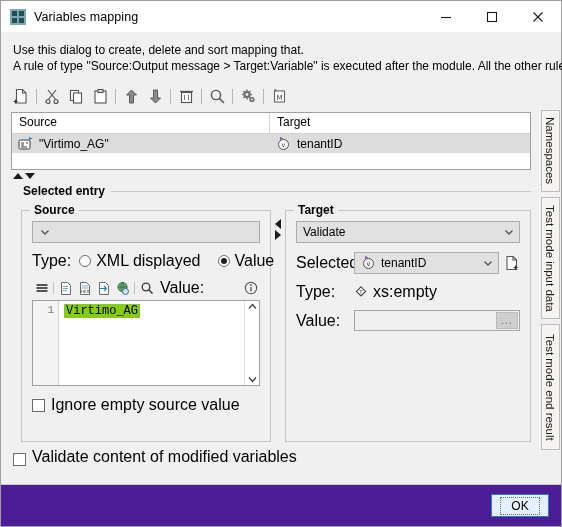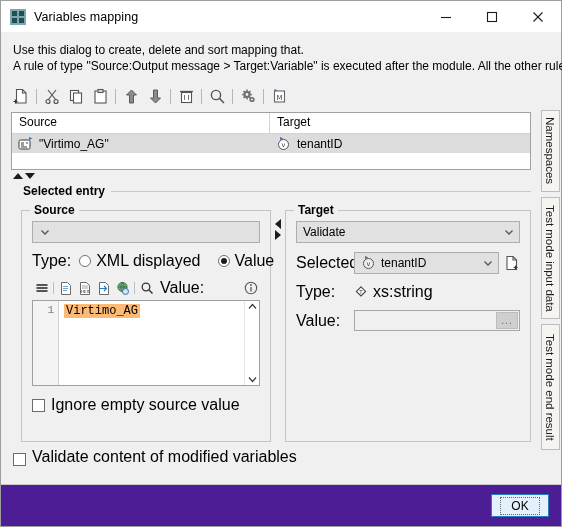--- a/index.html
+++ b/index.html
@@ -152,21 +152,21 @@
   }
   .gutter{
     width:26px;background:#f4f4f4;border-right:1px solid #d0d0d0;
     font-family:"Liberation Mono", monospace;font-size:11px;color:#7a7a7a;
     text-align:right;padding:3px 4px 0 0;box-sizing:border-box;
   }
   .code{
     flex:1 1 auto;font-family:"Liberation Mono", monospace;font-size:12px;
     padding:3px 0 0 5px;box-sizing:border-box;overflow:hidden;
   }
-  .codeline{background:#fdba74;display:inline-block;padding:0 2px;}
+  .codeline{background:#84cc16;display:inline-block;padding:0 2px;}
   .vscroll{
     width:15px;background:#fff;border-left:1px solid #e2e2e2;
     display:flex;flex-direction:column;justify-content:space-between;align-items:center;
     padding:2px 0;box-sizing:border-box;flex:0 0 auto;
   }
 
   .tfield{
     height:21px;border:1px solid #a7a7a7;background:#f0f0f0;
     display:flex;align-items:center;justify-content:flex-end;
     box-sizing:border-box;padding:1px;flex:1 1 auto;min-width:0;
@@ -506,21 +506,21 @@
               </div>
 
               <div class="row">
                 <span class="lbl" style="width:58px;">Type:</span>
                 <span class="cellicon" style="width:14px;margin-right:5px;">
                   <svg width="14" height="14" viewBox="0 0 14 14">
                     <path d="M7 1.8l4.6 4.6L7 11l-4.6-4.6z" fill="#fff" stroke="#444" stroke-width="1.1"></path>
                     <text x="7" y="8.6" font-size="5.5" text-anchor="middle" fill="#333" font-family="DejaVu Sans">T</text>
                   </svg>
                 </span>
-                <span class="lbl">xs:string</span>
+                <span class="lbl">xs:empty</span>
               </div>
 
               <div class="row">
                 <span class="lbl" style="width:58px;">Value:</span>
                 <span class="tfield">
                   <span style="flex:1 1 auto;"></span>
                   <span class="ellipsisbtn">...</span>
                 </span>
               </div>
             </div>

